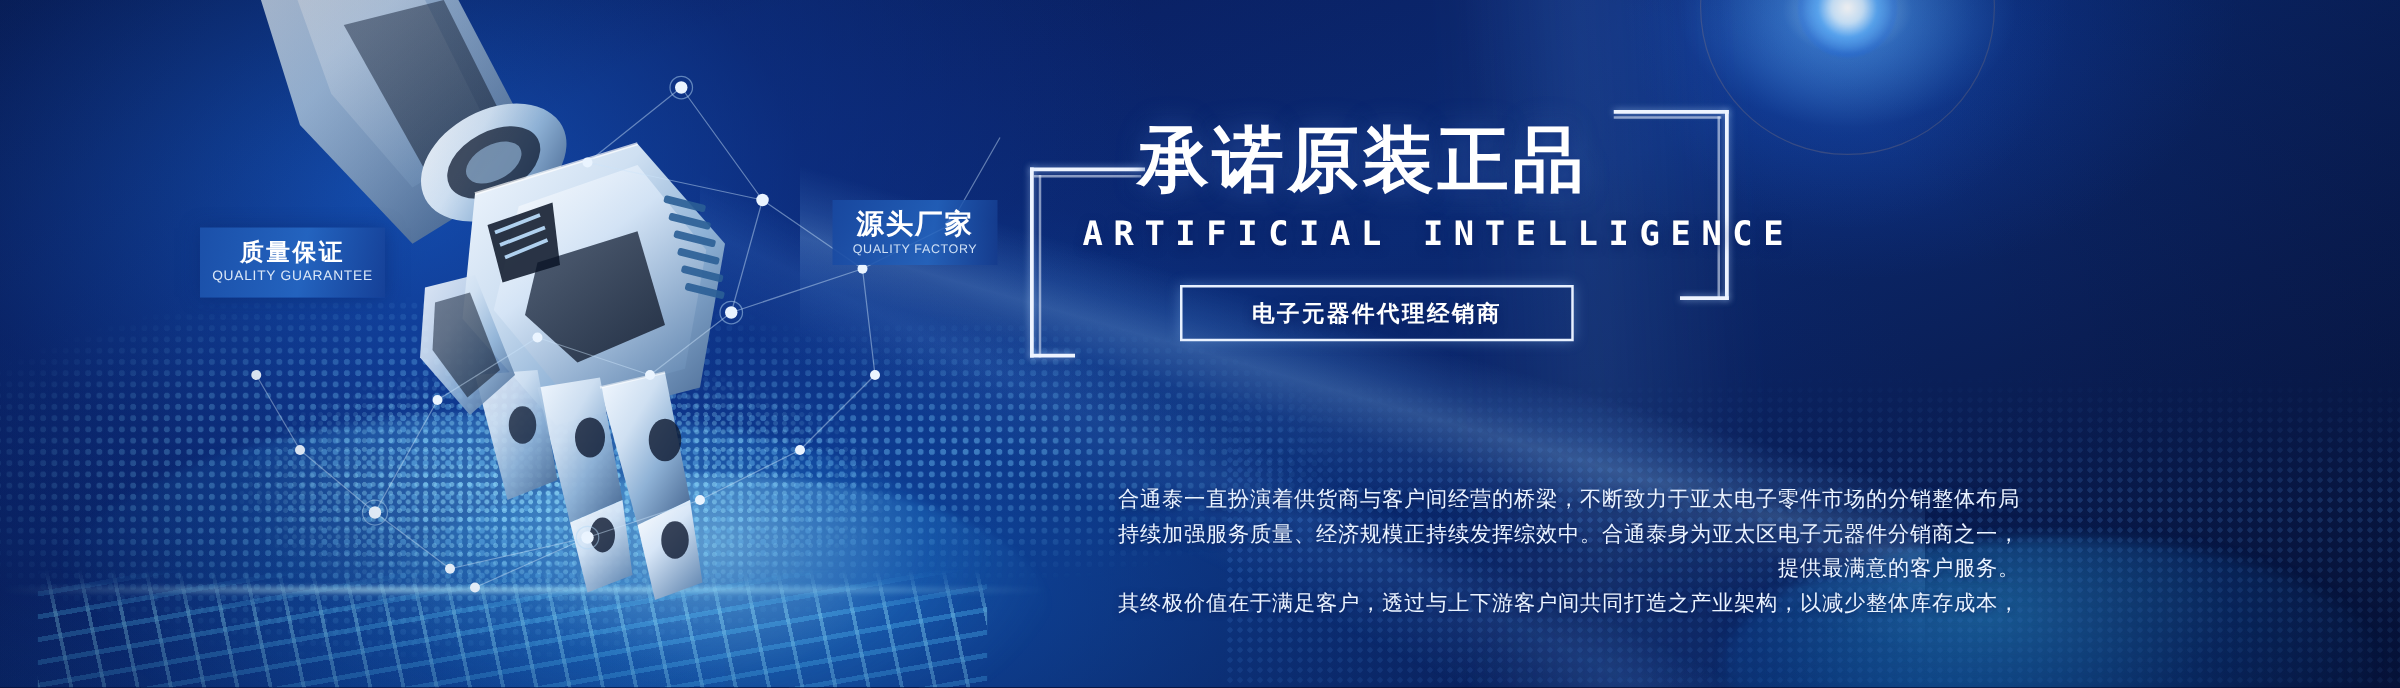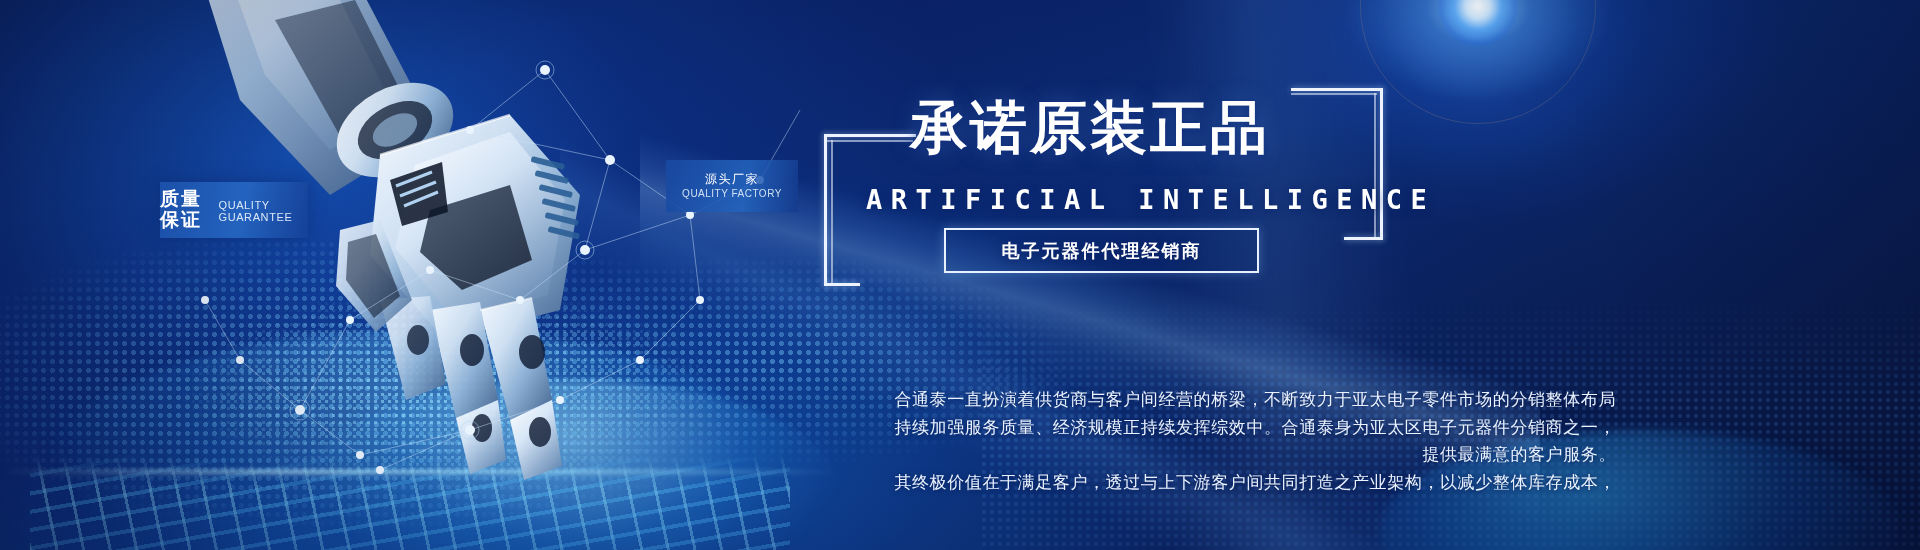--- a/index.html
+++ b/index.html
@@ -92,31 +92,31 @@
   
   .net{position:absolute;left:0;top:0;width:1920px;height:550px;pointer-events:none;}
 
   
   .hand{position:absolute;left:180px;top:-20px;width:560px;height:520px;pointer-events:none;}
 
   
   .badge-left{
     position:absolute;left:160px;top:182px;width:148px;height:56px;
     background:linear-gradient(100deg, rgba(28,82,172,.92) 0%, rgba(38,104,196,.88) 55%, rgba(22,64,150,.85) 100%);
-    display:flex;flex-direction:row;align-items:center;justify-content:center;
+    display:flex;flex-direction:column;align-items:center;justify-content:center;
     box-shadow:0 0 14px rgba(10,40,110,.5);}
   .badge-left .cn{font-size:19px;font-weight:700;color:#ffffff;letter-spacing:2px;line-height:1.1;}
   .badge-left .en{font-size:11px;color:#dbe8f8;letter-spacing:.6px;margin-top:2px;font-weight:400;}
 
   
   .badge-src{
     position:absolute;left:666px;top:160px;width:132px;height:52px;
     background:linear-gradient(100deg, rgba(24,72,160,.92) 0%, rgba(36,100,190,.86) 60%, rgba(20,58,140,.82) 100%);
     display:flex;flex-direction:column;align-items:center;justify-content:center;}
-  .badge-src .cn{font-size:12px;font-weight:400;color:#fff;letter-spacing:1.5px;line-height:1.1;}
+  .badge-src .cn{font-size:22px;font-weight:700;color:#fff;letter-spacing:1.5px;line-height:1.1;}
   .badge-src .en{font-size:10px;color:#cfe0f5;letter-spacing:.5px;margin-top:2px;}
 
   
   .headline{position:absolute;left:824px;top:96px;width:560px;height:190px;}
 
   .frame-tl{position:absolute;left:0;top:38px;width:92px;height:3px;background:#eef4ff;box-shadow:0 0 6px rgba(180,215,255,.6);}
   .frame-tl2{position:absolute;left:0;top:38px;width:3px;height:152px;background:#eef4ff;box-shadow:0 0 6px rgba(180,215,255,.6);}
   .frame-tl3{position:absolute;left:3px;top:44px;width:86px;height:2px;background:rgba(235,243,255,.55);}
   .frame-tl4{position:absolute;left:7px;top:44px;width:2px;height:146px;background:rgba(235,243,255,.55);}
 
@@ -127,21 +127,21 @@
   .frame-bl{position:absolute;left:0;top:187px;width:36px;height:3px;background:#eef4ff;box-shadow:0 0 6px rgba(180,215,255,.6);}
   .frame-brh{position:absolute;left:520px;top:141px;width:39px;height:3px;background:#eef4ff;box-shadow:0 0 6px rgba(180,215,255,.6);}
 
   .title-cn{
     position:absolute;left:86px;top:-6px;
     font-family:"Liberation Sans","DejaVu Sans",sans-serif;
     font-size:57px;font-weight:700;color:#ffffff;letter-spacing:3px;white-space:nowrap;
     text-shadow:0 2px 10px rgba(10,40,120,.85), 0 0 22px rgba(120,180,255,.35);}
 
   .title-en{
-    position:absolute;left:42px;top:88px;
+    position:absolute;left:42px;top:76px;
     font-size:27px;font-weight:700;color:#ffffff;letter-spacing:8.5px;white-space:nowrap;
     font-family:"DejaVu Sans Mono","Liberation Mono",monospace;
     text-shadow:0 2px 8px rgba(8,30,100,.8);}
 
   .subbox{
     position:absolute;left:120px;top:132px;width:315px;height:45px;
     border:2px solid #e8f1ff;
     display:flex;align-items:center;justify-content:center;
     box-shadow:0 0 10px rgba(150,200,255,.35);}
   .subbox span{font-size:18px;font-weight:700;color:#ffffff;letter-spacing:2px;white-space:nowrap;

